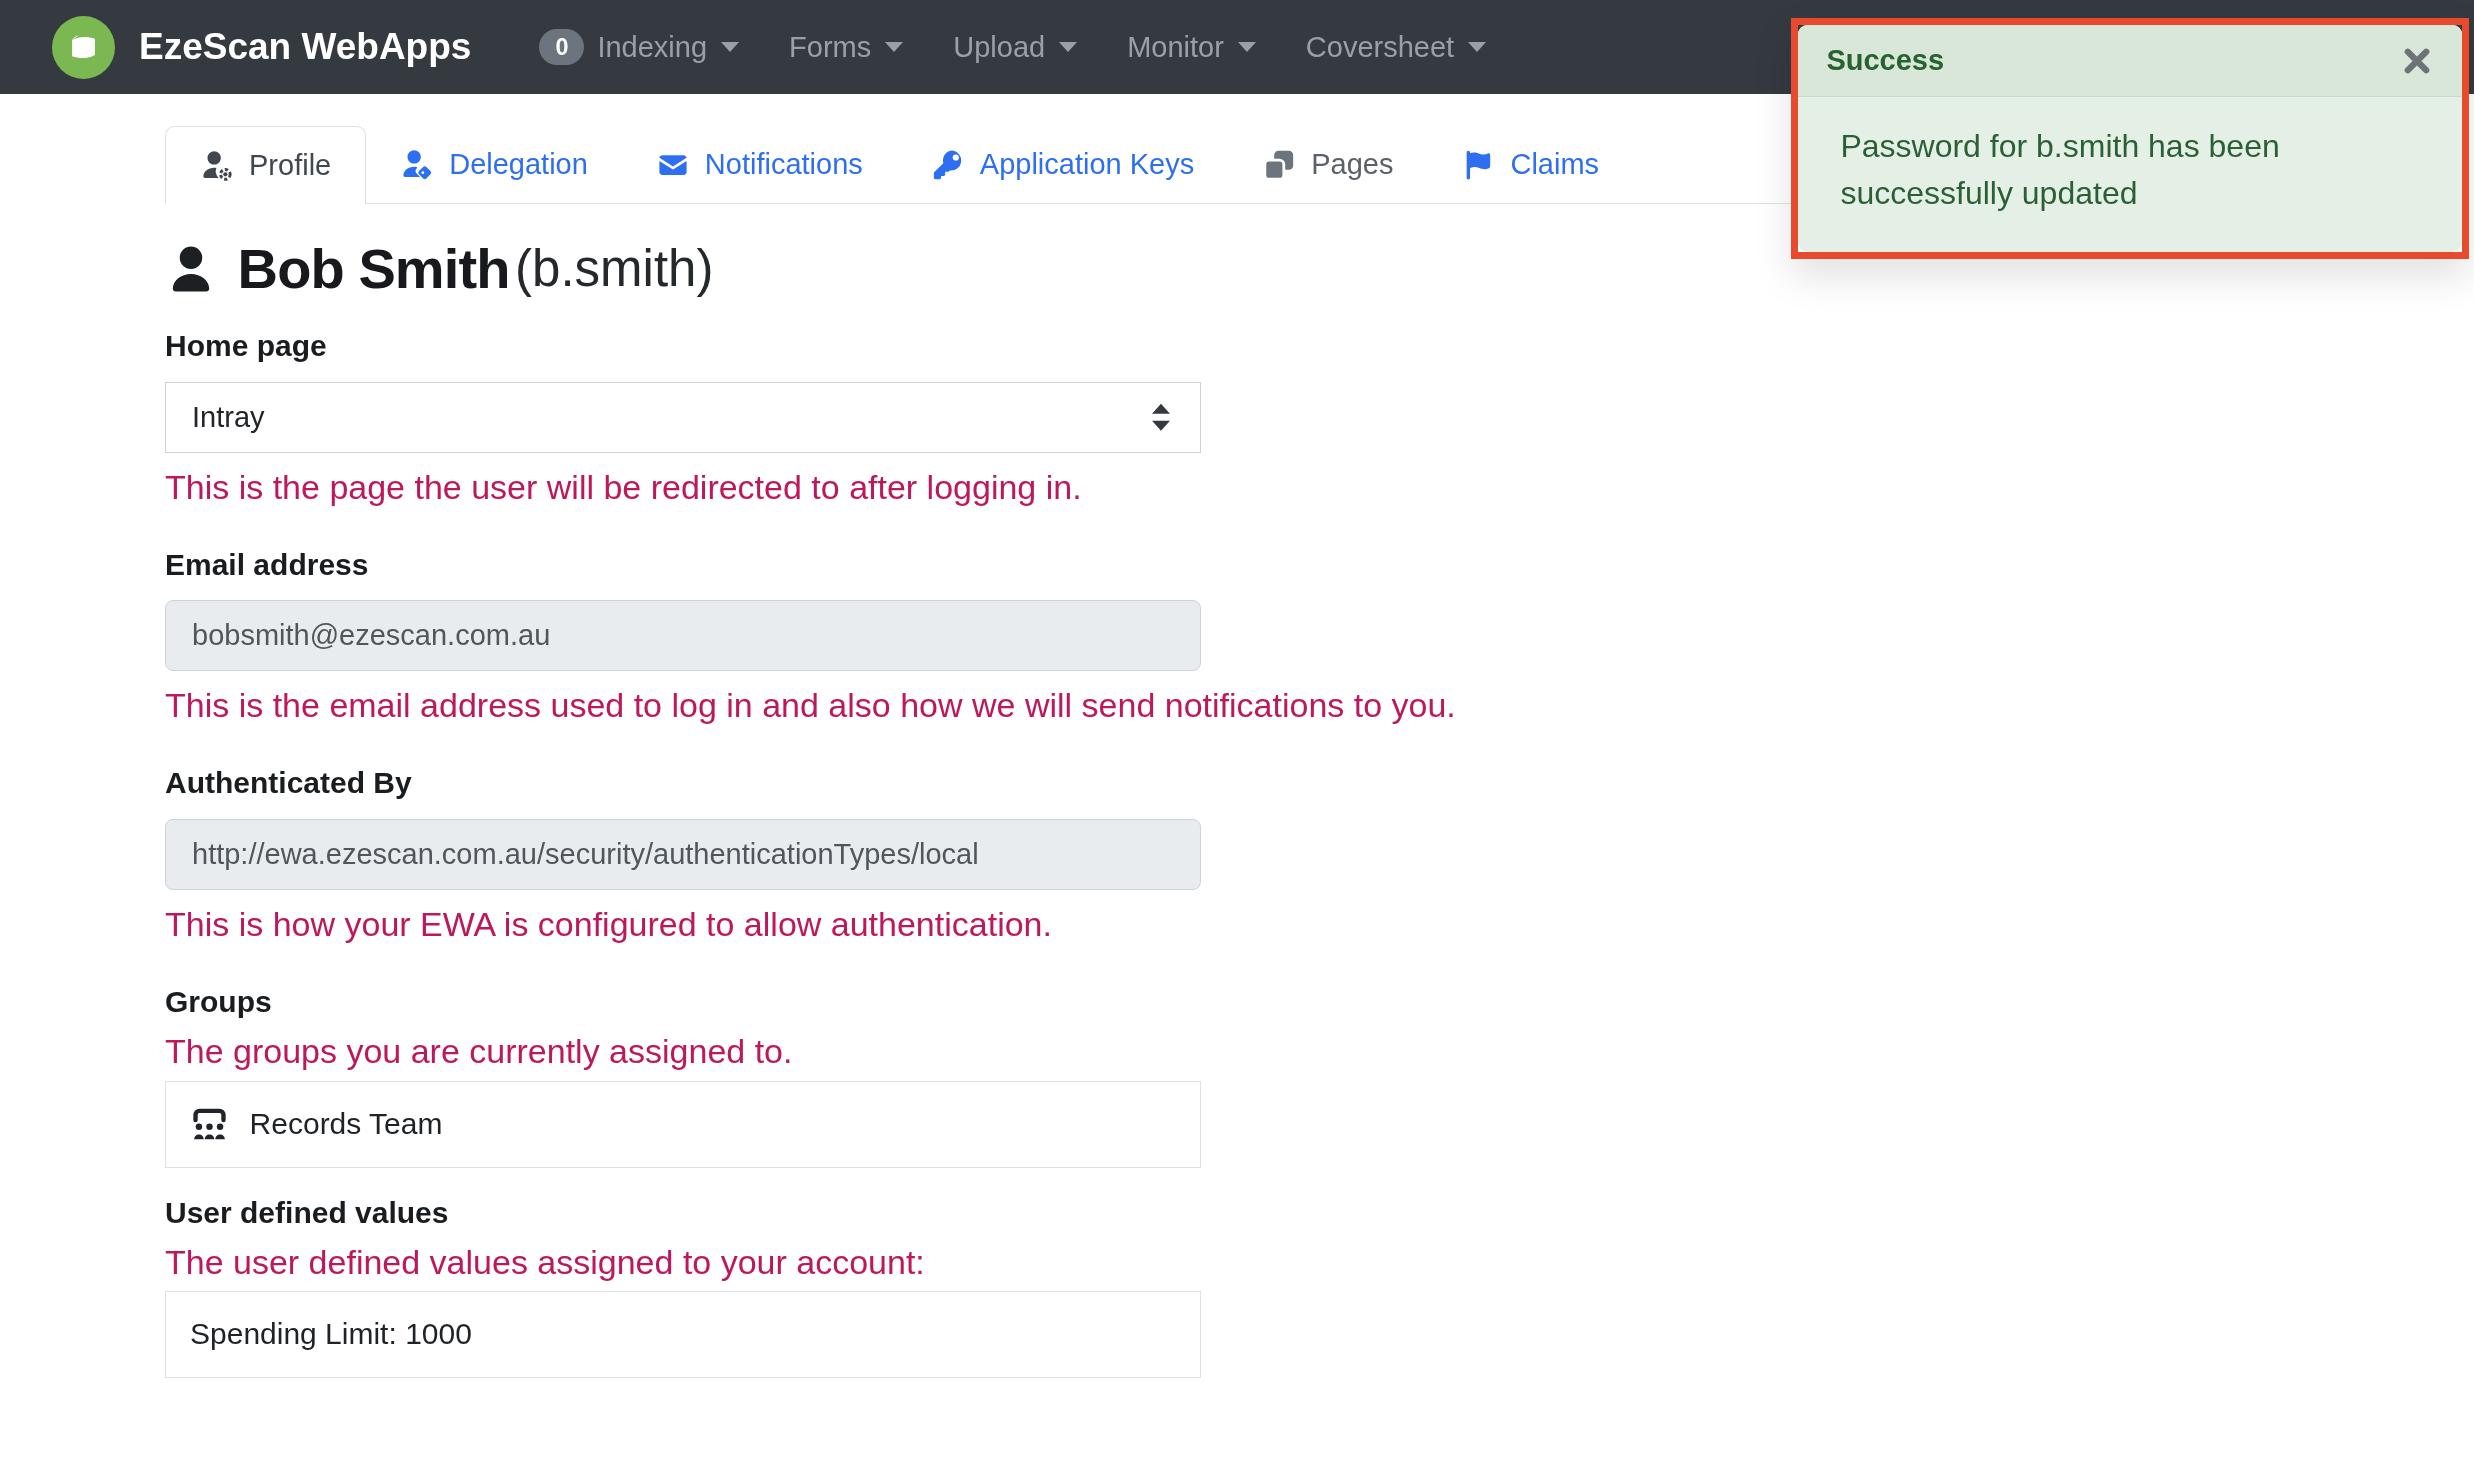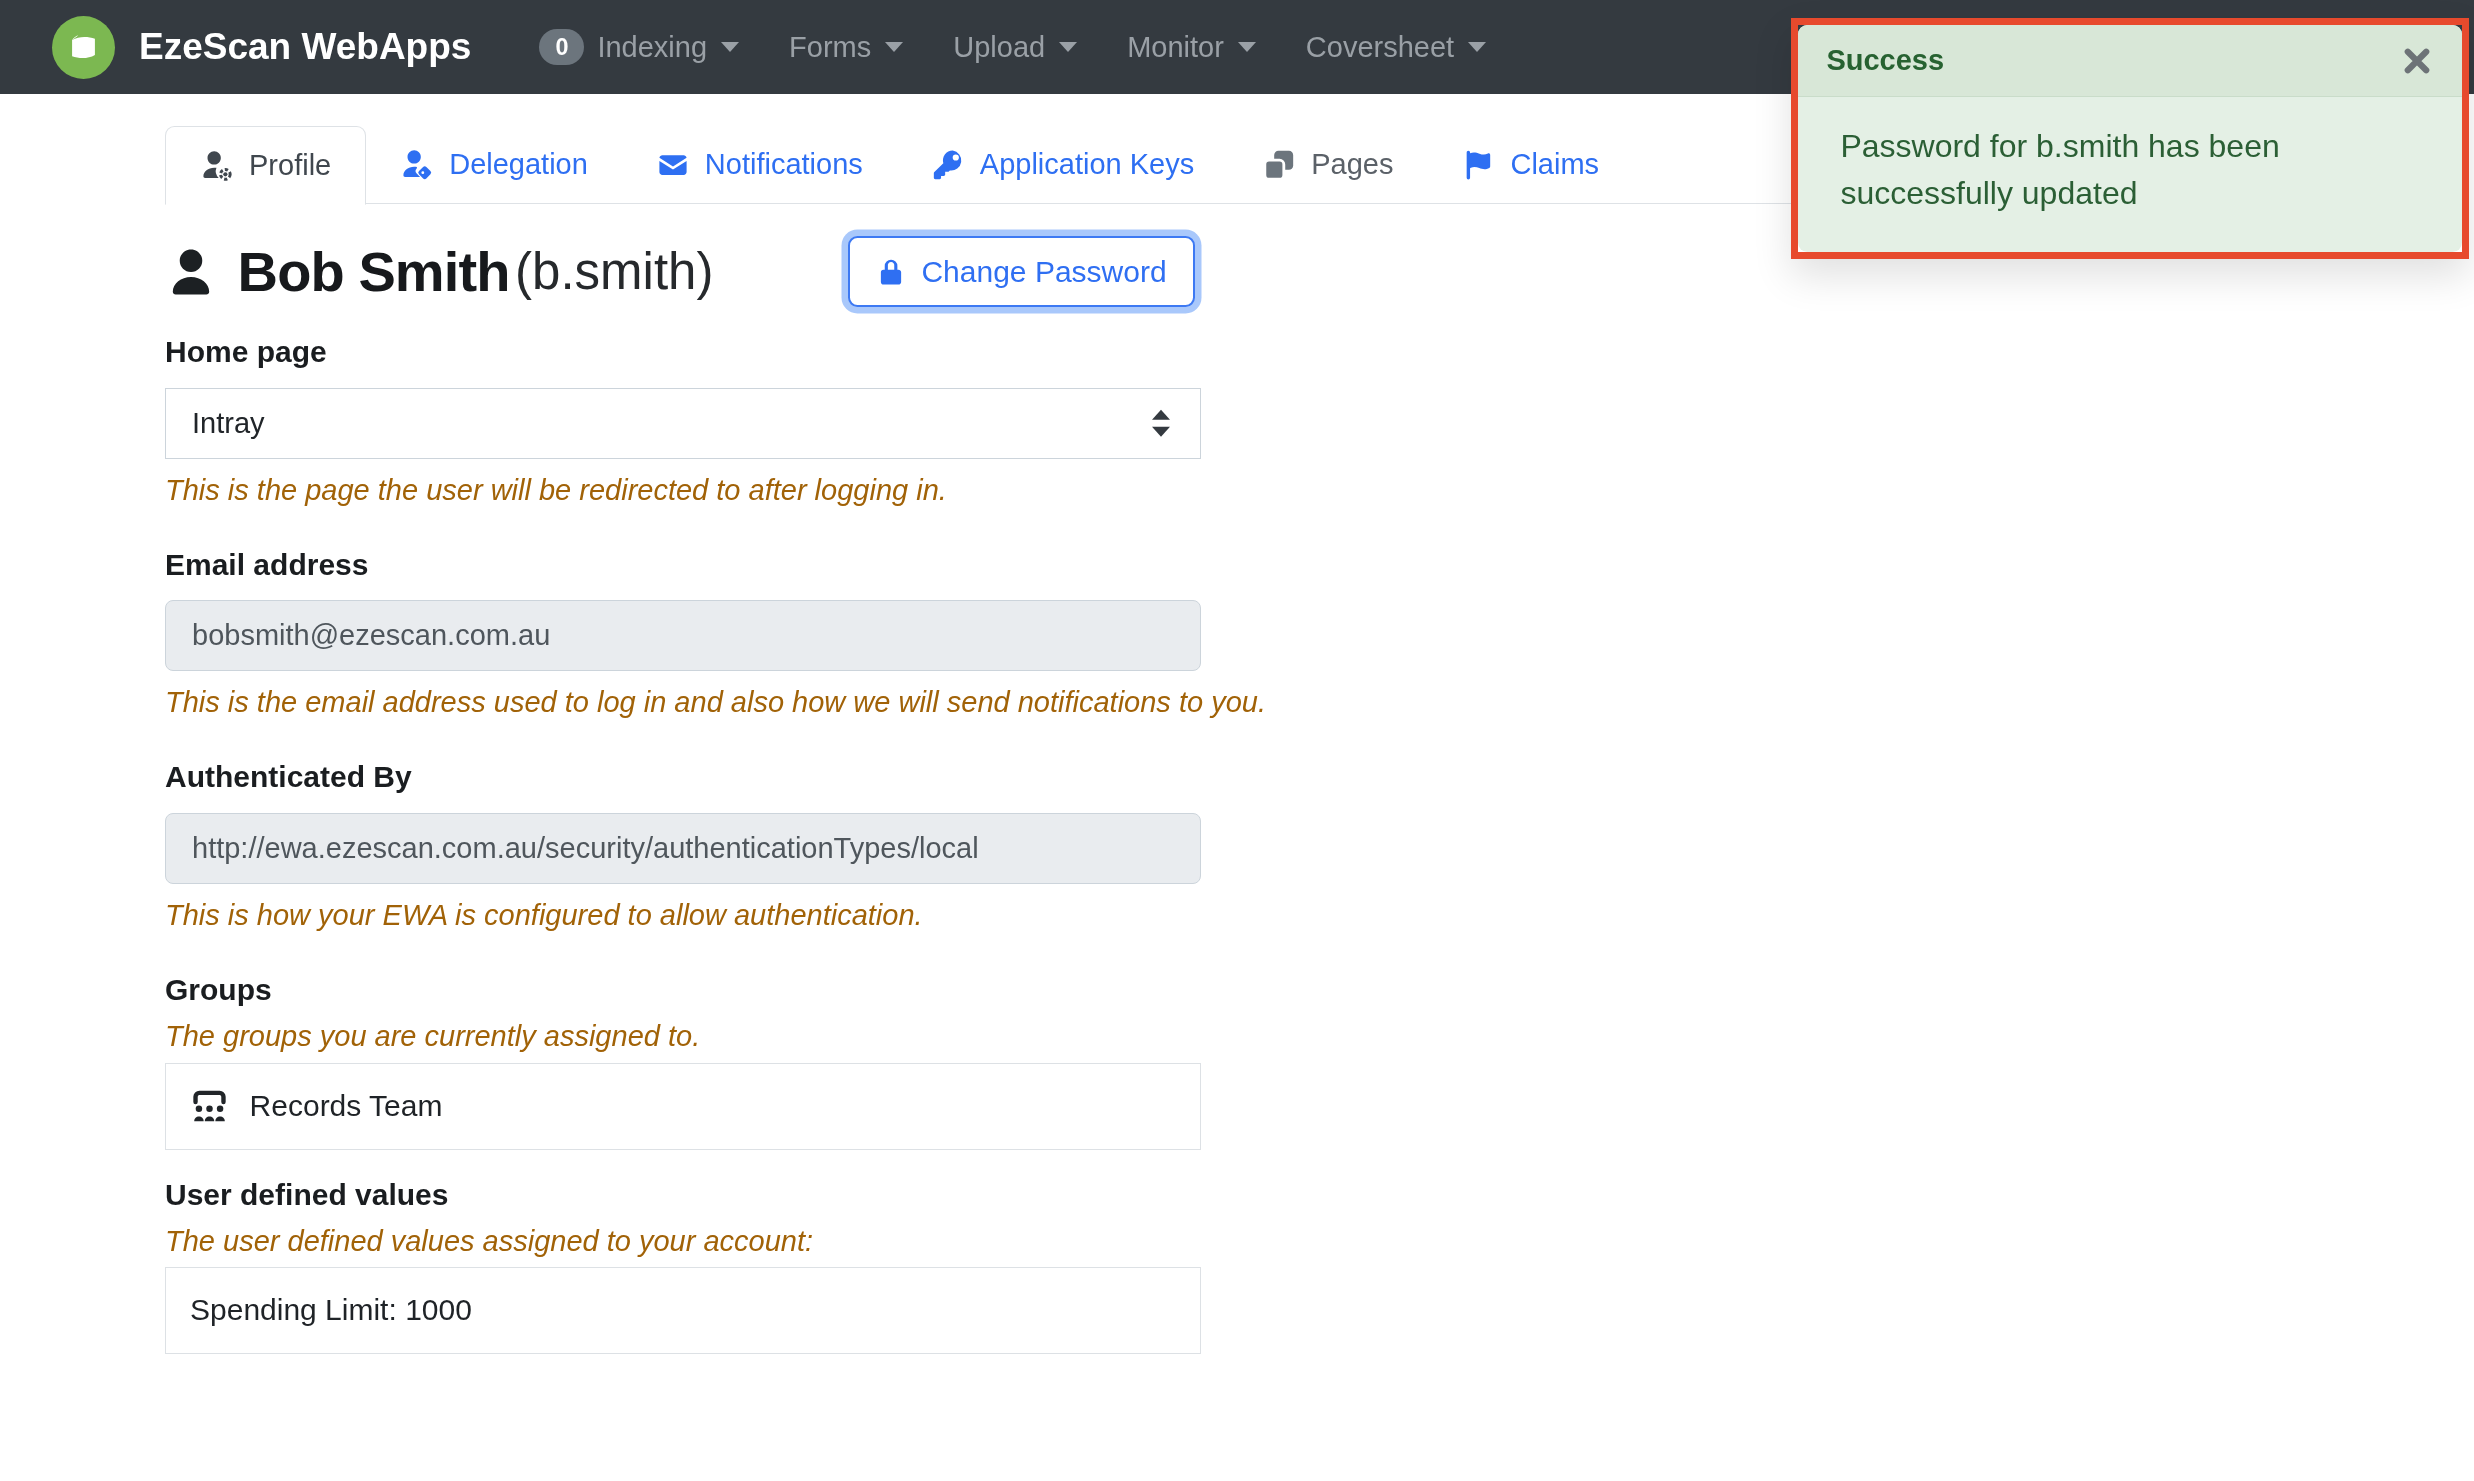--- a/index.html
+++ b/index.html
@@ -118,21 +118,21 @@
     border: 2.8px solid #3d79f3; border-radius: 9.4px;
     color: #2f6ff2; font-size: 30px; cursor: pointer;
     box-shadow: 0 0 0 6.5px #a9c8fb;
     font-family: inherit;
   }
   .btn-change-pw svg { width: 30px; height: 30px; }
 
   .section { margin-top: 41px; }
   .section.tight { margin-top: 28px; }
   .field-label { font-size: 30px; font-weight: 700; color: #1a1d20; margin-bottom: 18.7px; }
-  .help-text { margin-top: 15px; font-size: 29px; color: #a16207; font-style: italic; }
+  .help-text { margin-top: 15px; font-size: 34px; color: #be185d; }
   .help-text.pre-list { margin: 0 0 9.4px 0; }
 
   .select-box {
     position: relative;
     width: 1036px; height: 71px;
     border: 1.9px solid #ccd4db; border-radius: 0;
     background: #ffffff;
     display: flex; align-items: center;
     padding: 0 26px; font-size: 29px; color: #212529;
     cursor: pointer;
@@ -267,26 +267,20 @@
       <span>Claims</span>
     </div>
   </div>
 
   <div class="heading-row form-col">
     <svg class="user-glyph" viewBox="0 0 24 24" fill="currentColor">
       <path d="M12 12c2.9 0 5.2-2.3 5.2-5.2S14.9 1.6 12 1.6 6.8 3.9 6.8 6.8 9.1 12 12 12zm0 2.3c-4.6 0-8.4 3-8.4 6.8 0 .7.6 1.3 1.3 1.3h14.2c.7 0 1.3-.6 1.3-1.3 0-3.8-3.8-6.8-8.4-6.8z"></path>
     </svg>
     <span class="person-name">Bob Smith</span>
     <span class="person-username">(b.smith)</span>
-    <button class="btn-change-pw">
-      <svg viewBox="0 0 24 24" fill="currentColor">
-        <path d="M12 2.2a5 5 0 0 0-5 5v2.9H6a2.1 2.1 0 0 0-2.1 2.1v7.7c0 1.2 1 2.1 2.1 2.1h12c1.2 0 2.1-1 2.1-2.1v-7.7c0-1.2-1-2.1-2.1-2.1h-.9V7.2a5 5 0 0 0-5.1-5zM9.5 7.2a2.6 2.6 0 1 1 5.1 0v2.9H9.5z"></path>
-      </svg>
-      <span>Change Password</span>
-    </button>
   </div>
 
   <div class="section tight">
     <div class="field-label">Home page</div>
     <div class="select-box">
       <span>Intray</span>
       <span class="select-arrows">
           <span class="up"></span>
           <span class="down"></span>
         </span>

